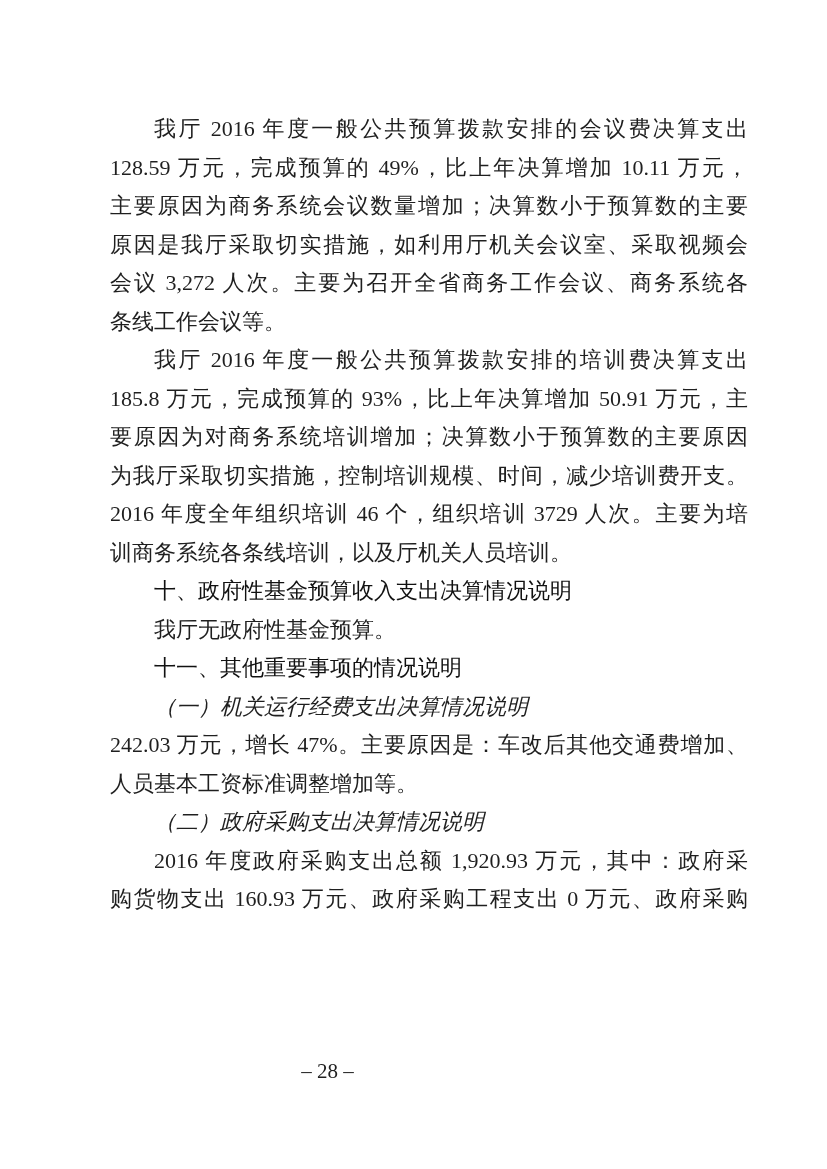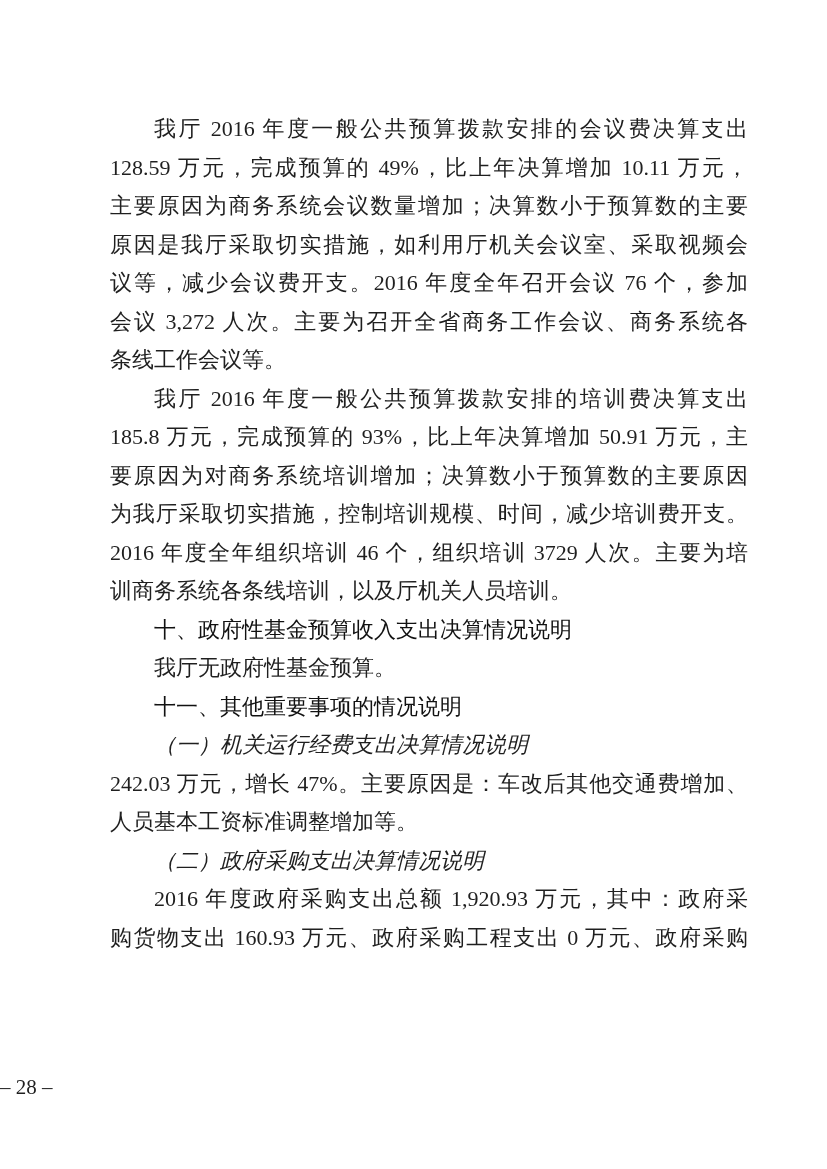--- a/index.html
+++ b/index.html
@@ -50,37 +50,35 @@
   .sub {
     font-style: italic;
     text-align: center;
     text-align-last: left;
   }
   .footer {
     position: absolute;
     top: 1056px;
     left: 0;
     width: 655px;
-    text-align: left;
+    text-align: center;
     font-size: 21px;
     line-height: 30px;
     color: #1f1f1f;
-    margin-top: 16px;
   }
 </style>
 </head>
 <body>
 
 <div class="page">
   <div class="content">
     <div class="ln just ind">我厅 2016 年度一般公共预算拨款安排的会议费决算支出</div>
     <div class="ln just">128.59 万元，完成预算的 49%，比上年决算增加 10.11 万元，</div>
     <div class="ln just">主要原因为商务系统会议数量增加；决算数小于预算数的主要</div>
     <div class="ln just">原因是我厅采取切实措施，如利用厅机关会议室、采取视频会</div>
-    <div class="ln just">议等，减少会议费开支。2016 年度全年召开会议 76 个，参加</div>
     <div class="ln just">会议 3,272 人次。主要为召开全省商务工作会议、商务系统各</div>
     <div class="ln left">条线工作会议等。</div>
     <div class="ln just ind">我厅 2016 年度一般公共预算拨款安排的培训费决算支出</div>
     <div class="ln just">185.8 万元，完成预算的 93%，比上年决算增加 50.91 万元，主</div>
     <div class="ln just">要原因为对商务系统培训增加；决算数小于预算数的主要原因</div>
     <div class="ln just">为我厅采取切实措施，控制培训规模、时间，减少培训费开支。</div>
     <div class="ln just">2016 年度全年组织培训 46 个，组织培训 3729 人次。主要为培</div>
     <div class="ln left">训商务系统各条线培训，以及厅机关人员培训。</div>
     <div class="ln head ind">十、政府性基金预算收入支出决算情况说明</div>
     <div class="ln left ind">我厅无政府性基金预算。</div>

